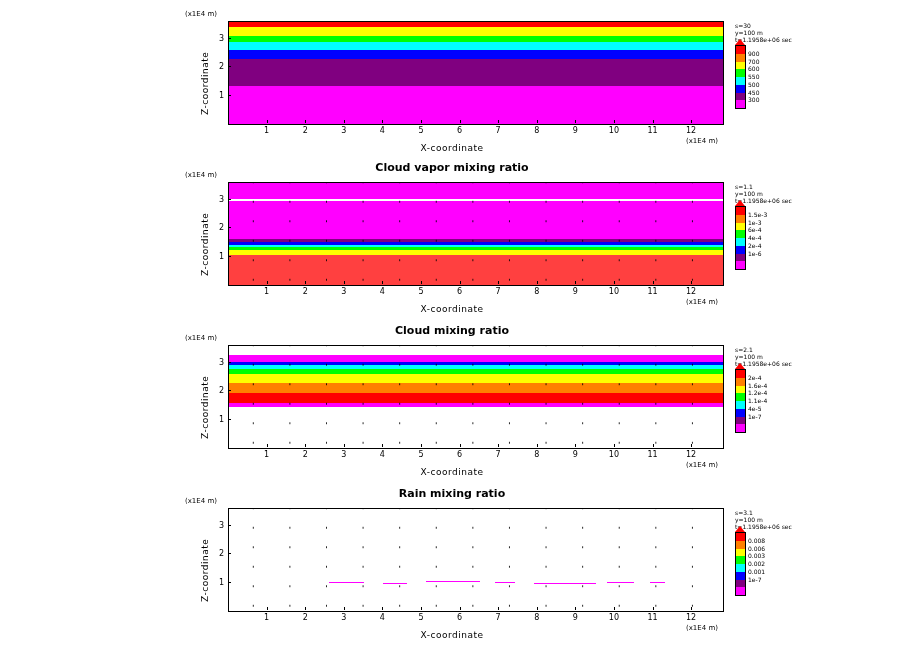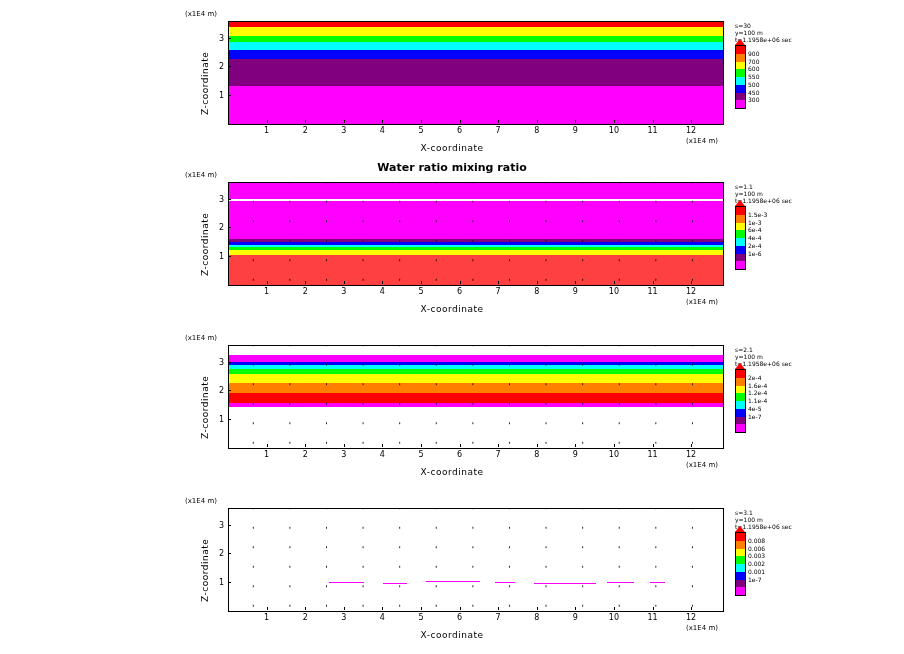--- a/index.html
+++ b/index.html
@@ -93,21 +93,21 @@
       </div>
       <div class="clab" style="left: 748px; top: 52.75px;">900</div>
       <div class="clab" style="left: 748px; top: 60.5px;">700</div>
       <div class="clab" style="left: 748px; top: 68.25px;">600</div>
       <div class="clab" style="left: 748px; top: 76px;">550</div>
       <div class="clab" style="left: 748px; top: 83.75px;">500</div>
       <div class="clab" style="left: 748px; top: 91.5px;">450</div>
       <div class="clab" style="left: 748px; top: 99.25px;">300</div>
     </div>
     <div class="panel" style="top: 161px; height: 161px;">
-      <div class="title" style="top: 0px;">Water ratio mixing ratio</div>
+      <div class="title" style="top: 0px;">Cloud vapor mixing ratio</div>
       <div class="units-top" style="left: 185px; top: 10px;">(x1E4 m)</div>
       <div class="plotbox" style="left: 228px; top: 21px; width: 494px; height: 102px;">
         <div class="band" style="top: 0px; height: 16.0833px; background: rgb(255, 0, 255);"></div>
         <div class="band" style="top: 15.5833px; height: 2.48333px; background: rgb(255, 255, 255);"></div>
         <div class="band" style="top: 17.5667px; height: 39.0333px; background: rgb(255, 0, 255);"></div>
         <div class="band" style="top: 56.1px; height: 3.33333px; background: rgb(128, 0, 128);"></div>
         <div class="band" style="top: 58.9333px; height: 3.33333px; background: rgb(0, 0, 255);"></div>
         <div class="band" style="top: 61.7667px; height: 3.05px; background: rgb(0, 255, 255);"></div>
         <div class="band" style="top: 64.3167px; height: 3.61667px; background: rgb(0, 255, 0);"></div>
         <div class="band" style="top: 67.4333px; height: 5.31667px; background: rgb(255, 255, 0);"></div>
@@ -164,20 +164,21 @@
         <div class="cseg" style="top: 54.25px; height: 8.15px; background: rgb(255, 0, 255);"></div>
       </div>
       <div class="clab" style="left: 748px; top: 52.75px;">1.5e-3</div>
       <div class="clab" style="left: 748px; top: 60.5px;">1e-3</div>
       <div class="clab" style="left: 748px; top: 68.25px;">6e-4</div>
       <div class="clab" style="left: 748px; top: 76px;">4e-4</div>
       <div class="clab" style="left: 748px; top: 83.75px;">2e-4</div>
       <div class="clab" style="left: 748px; top: 91.5px;">1e-6</div>
     </div>
     <div class="panel" style="top: 324px; height: 161px;">
+      <div class="title" style="top: 0px;">Cloud mixing ratio</div>
       <div class="units-top" style="left: 185px; top: 10px;">(x1E4 m)</div>
       <div class="plotbox" style="left: 228px; top: 21px; width: 494px; height: 102px;">
         <div class="band" style="top: 0px; height: 9px; background: rgb(255, 255, 255);"></div>
         <div class="band" style="top: 8.5px; height: 7.58333px; background: rgb(255, 0, 255);"></div>
         <div class="band" style="top: 15.5833px; height: 4.18333px; background: rgb(0, 0, 255);"></div>
         <div class="band" style="top: 19.2667px; height: 4.46667px; background: rgb(0, 255, 255);"></div>
         <div class="band" style="top: 23.2333px; height: 5.6px; background: rgb(0, 255, 0);"></div>
         <div class="band" style="top: 28.3333px; height: 9px; background: rgb(255, 255, 0);"></div>
         <div class="band" style="top: 36.8333px; height: 10.4167px; background: rgb(255, 128, 0);"></div>
         <div class="band" style="top: 46.75px; height: 10.4167px; background: rgb(255, 0, 0);"></div>
@@ -235,20 +236,21 @@
         <div class="cseg" style="top: 54.25px; height: 8.15px; background: rgb(255, 0, 255);"></div>
       </div>
       <div class="clab" style="left: 748px; top: 52.75px;">2e-4</div>
       <div class="clab" style="left: 748px; top: 60.5px;">1.6e-4</div>
       <div class="clab" style="left: 748px; top: 68.25px;">1.2e-4</div>
       <div class="clab" style="left: 748px; top: 76px;">1.1e-4</div>
       <div class="clab" style="left: 748px; top: 83.75px;">4e-5</div>
       <div class="clab" style="left: 748px; top: 91.5px;">1e-7</div>
     </div>
     <div class="panel" style="top: 487px; height: 161px;">
+      <div class="title" style="top: 0px;">Rain mixing ratio</div>
       <div class="units-top" style="left: 185px; top: 10px;">(x1E4 m)</div>
       <div class="plotbox" style="left: 228px; top: 21px; width: 494px; height: 102px;">
         <div class="dotgrid"></div>
         <div class="rain-streak" style="left: 100.344px; top: 73.1px; width: 34.7344px;"></div>
         <div class="rain-streak" style="left: 154.375px; top: 73.6667px; width: 23.1562px;"></div>
         <div class="rain-streak" style="left: 196.828px; top: 72.25px; width: 54.0312px;"></div>
         <div class="rain-streak" style="left: 266.297px; top: 73.1px; width: 19.2969px;"></div>
         <div class="rain-streak" style="left: 304.891px; top: 73.6667px; width: 61.75px;"></div>
         <div class="rain-streak" style="left: 378.219px; top: 72.8167px; width: 27.0156px;"></div>
         <div class="rain-streak" style="left: 420.672px; top: 73.3833px; width: 15.4375px;"></div>

